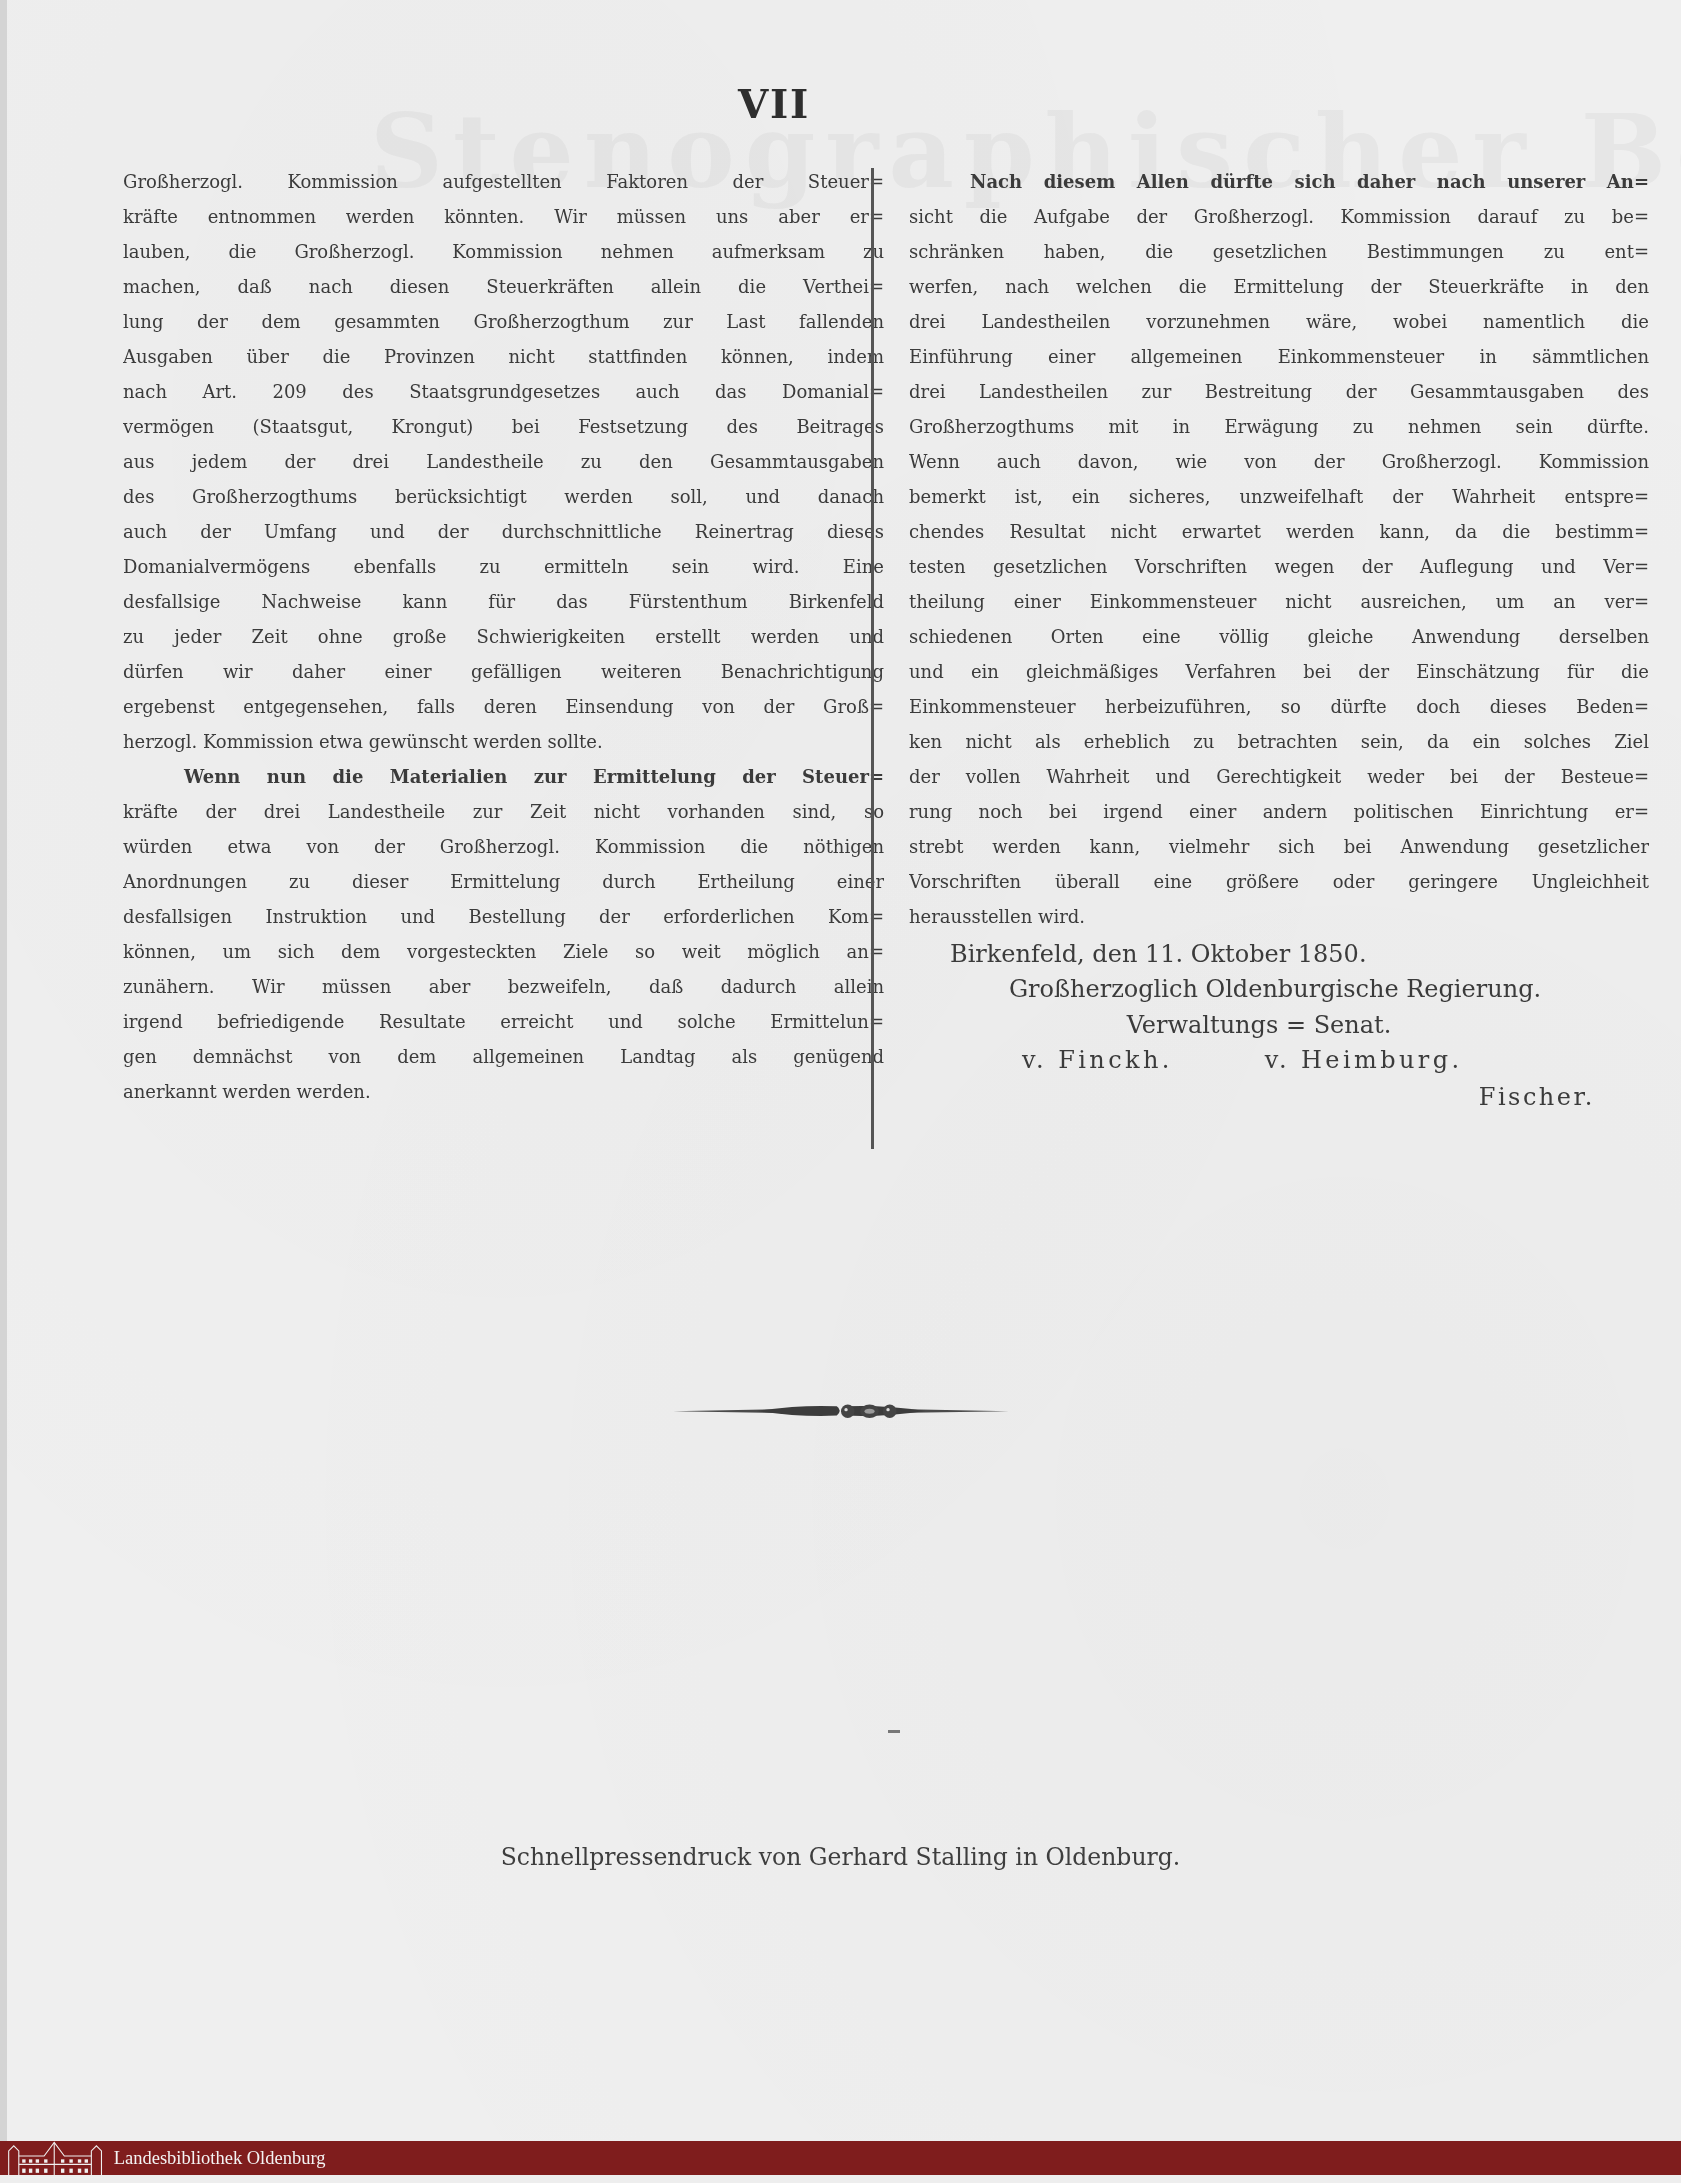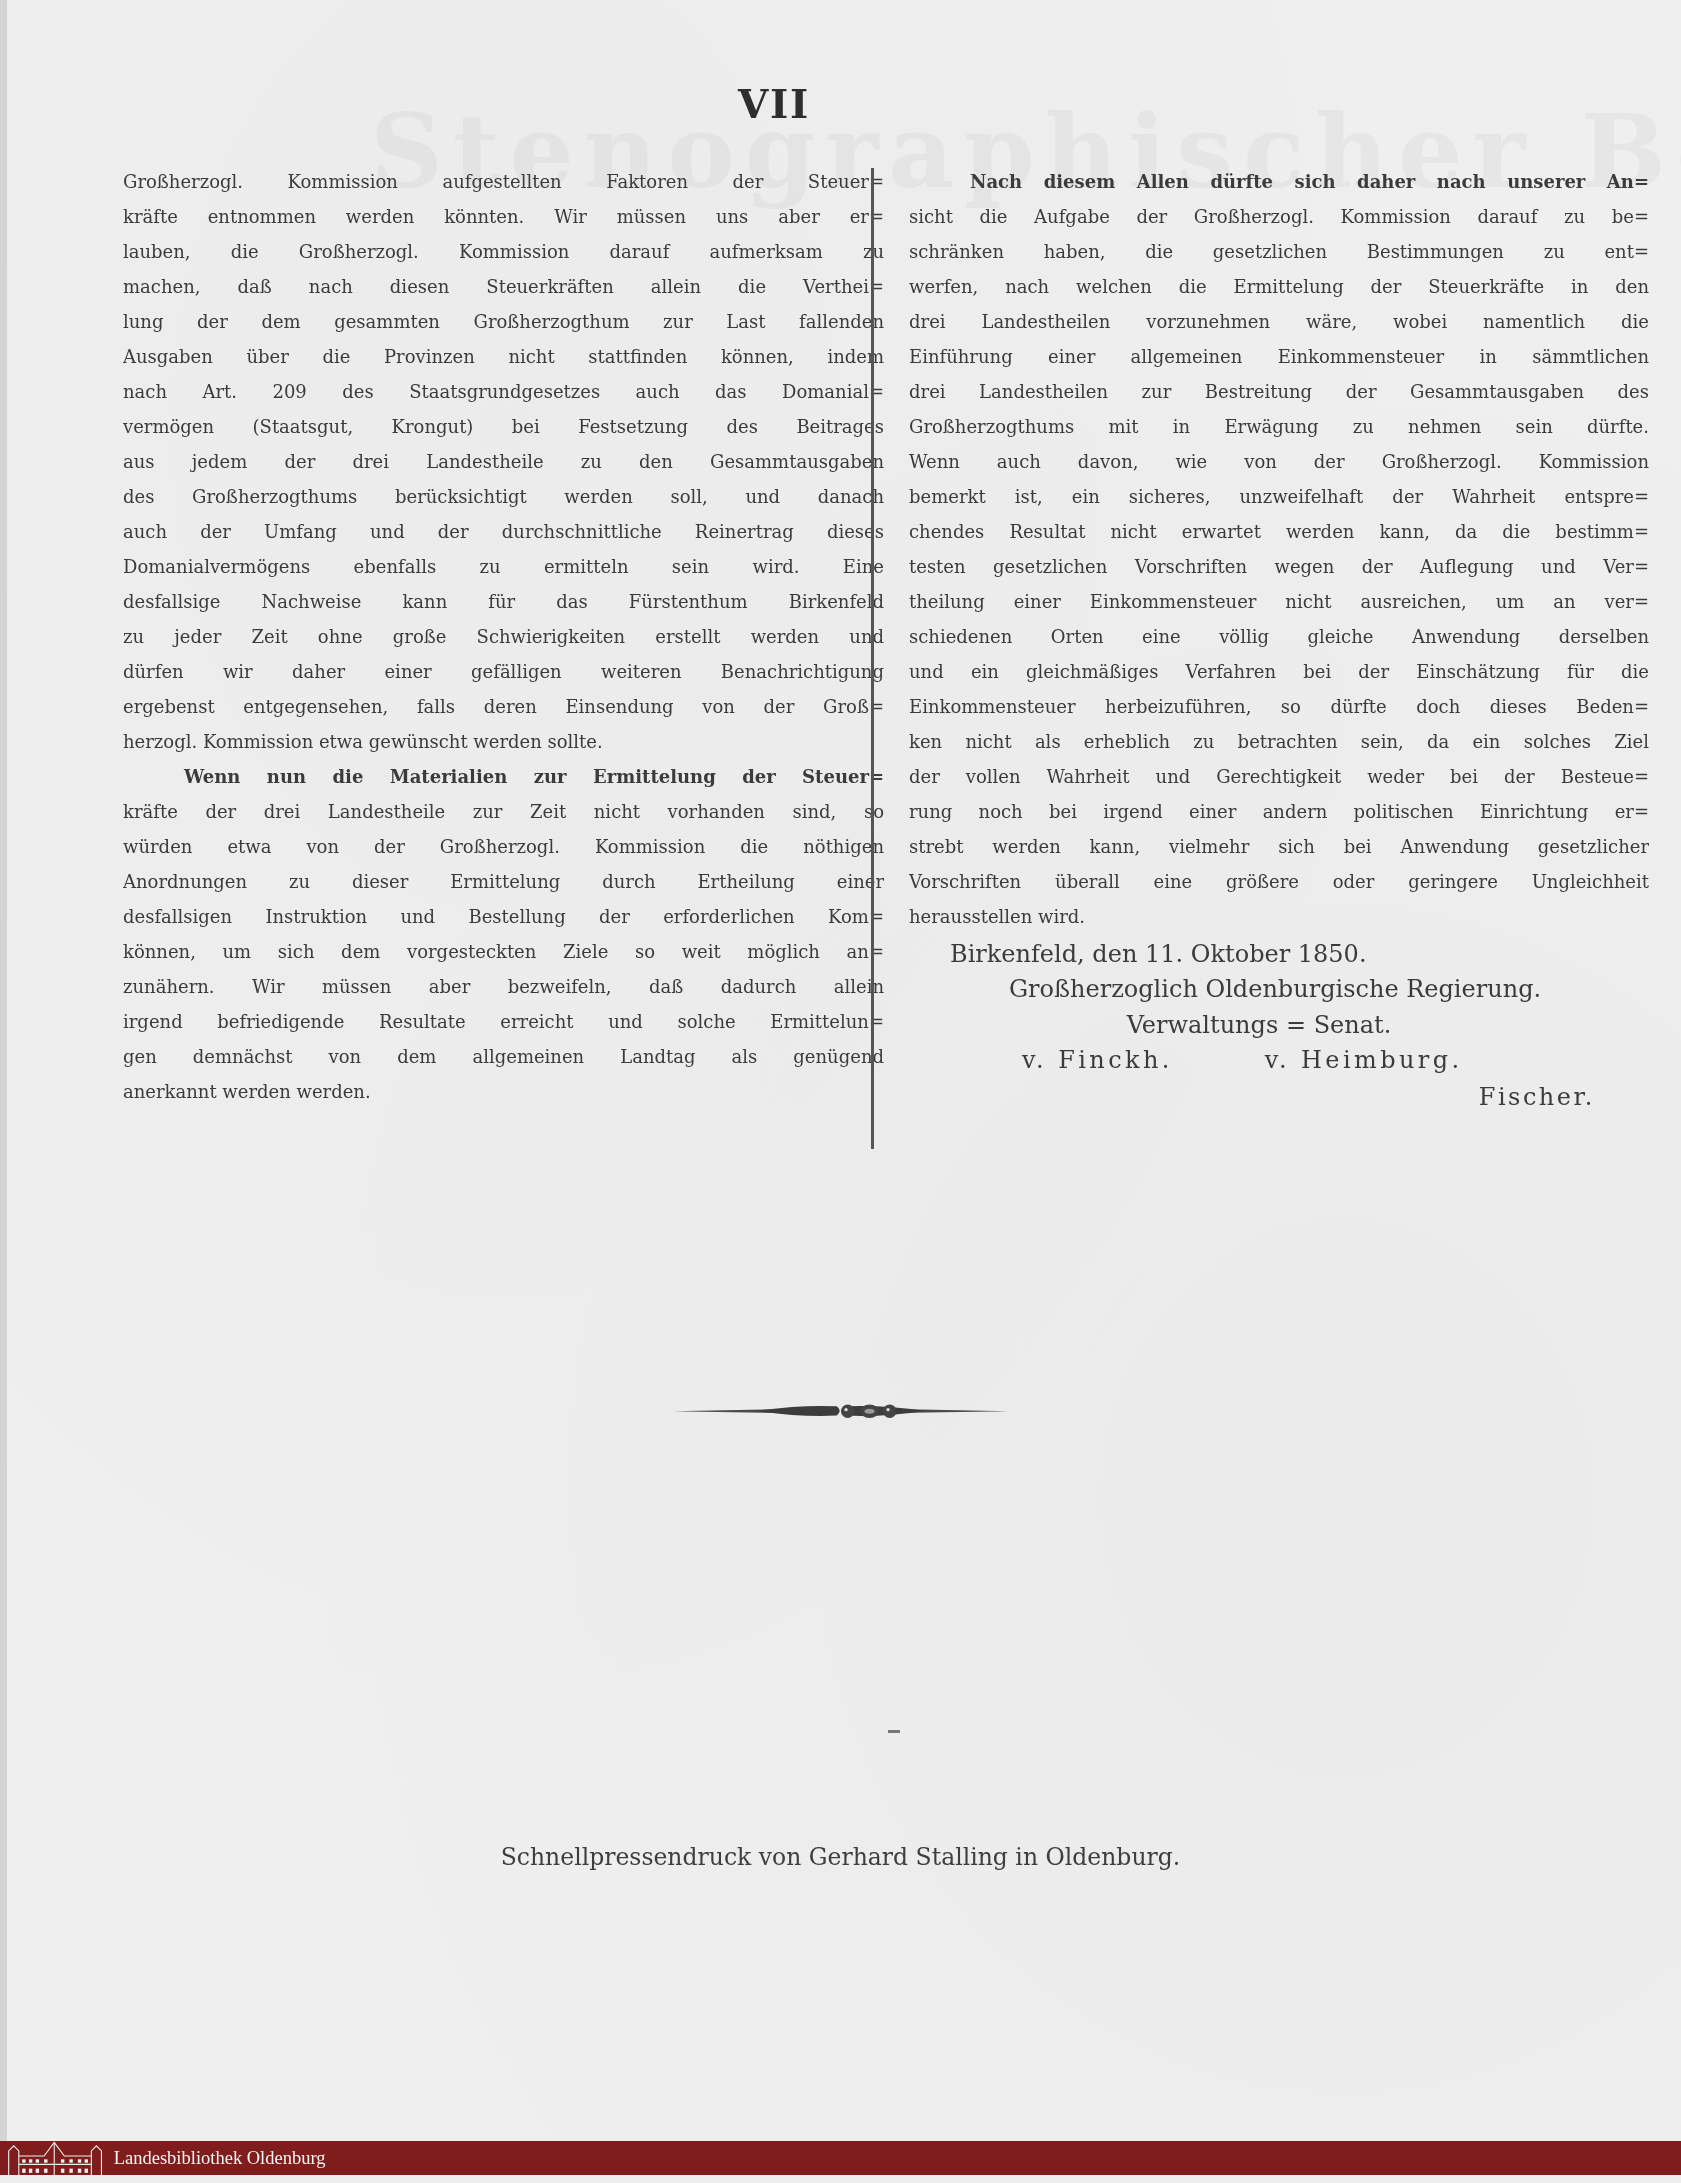--- a/index.html
+++ b/index.html
@@ -70,21 +70,21 @@
 <body>
 
 <div class="page">
   <div class="left-edge"></div>
   <div class="ghost-title">Stenographischer Bericht</div>
   <div class="page-number">VII</div>
 
   <div class="column col-left">
     <span class="line">Großherzogl. Kommission aufgestellten Faktoren der Steuer=</span>
     <span class="line">kräfte entnommen werden könnten.  Wir müssen uns aber er=</span>
-    <span class="line">lauben, die Großherzogl. Kommission darauf aufmerksam zu</span>
+    <span class="line">lauben, die Großherzogl. Kommission nehmen aufmerksam zu</span>
     <span class="line">machen, daß nach diesen Steuerkräften allein die Verthei=</span>
     <span class="line">lung der dem gesammten Großherzogthum zur Last fallenden</span>
     <span class="line">Ausgaben über die Provinzen nicht stattfinden können, indem</span>
     <span class="line">nach Art. 209 des Staatsgrundgesetzes auch das Domanial=</span>
     <span class="line">vermögen (Staatsgut, Krongut) bei Festsetzung des Beitrages</span>
     <span class="line">aus jedem der drei Landestheile zu den Gesammtausgaben</span>
     <span class="line">des Großherzogthums berücksichtigt werden soll, und danach</span>
     <span class="line">auch der Umfang und der durchschnittliche Reinertrag dieses</span>
     <span class="line">Domanialvermögens ebenfalls zu ermitteln sein wird.  Eine</span>
     <span class="line">desfallsige Nachweise kann für das Fürstenthum Birkenfeld</span>

